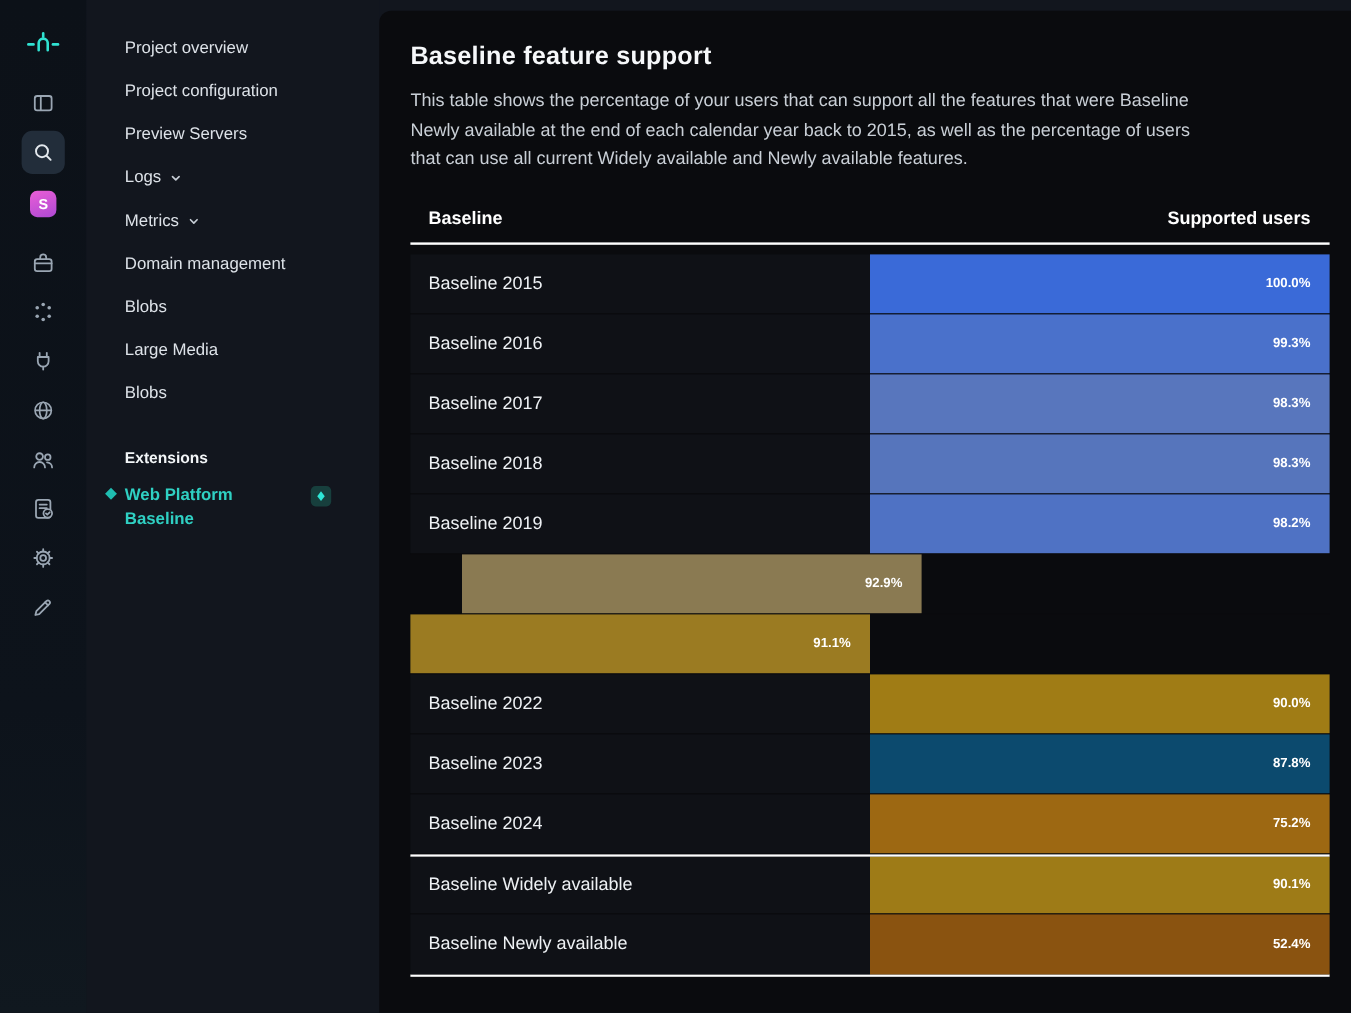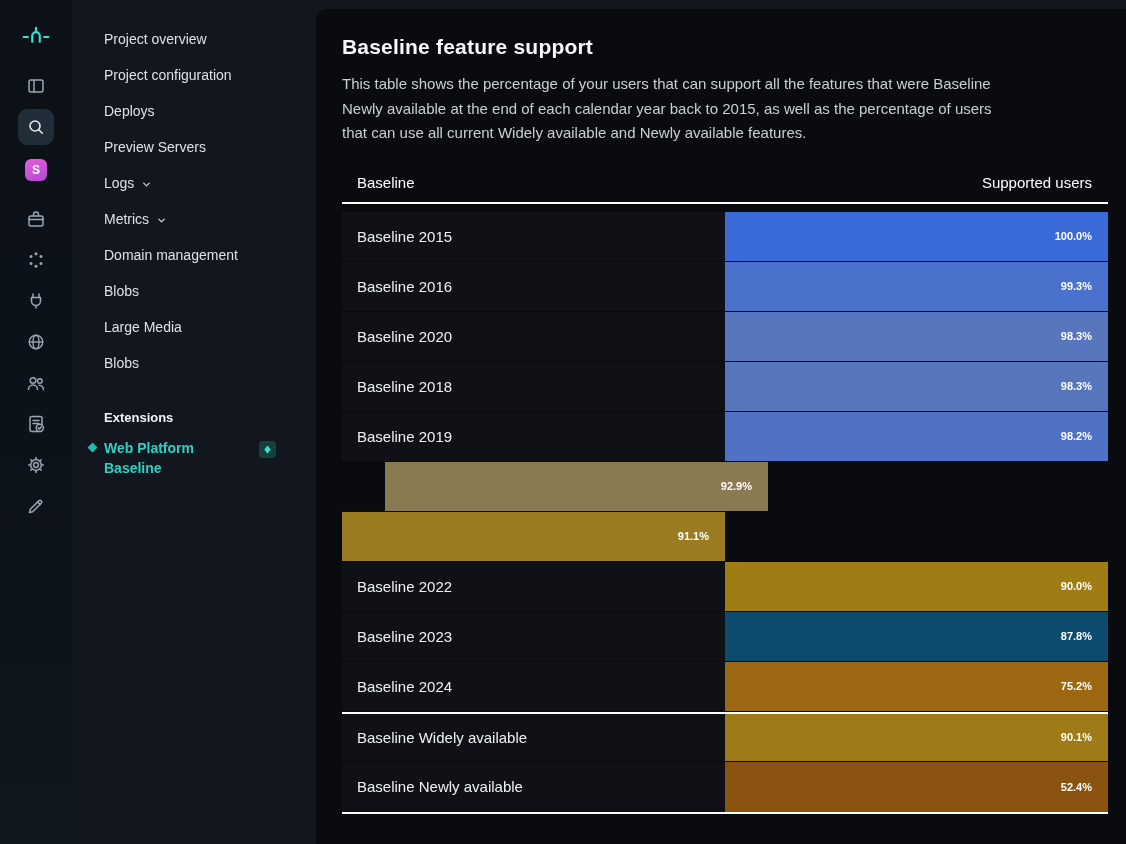--- a/index.html
+++ b/index.html
@@ -63,21 +63,21 @@
     background:#0a0b0e; border-top-left-radius:10px;
     padding:26px 18px 0 26px; overflow:hidden;
   }
   .page-title { font-size:21px; font-weight:700; color:#f6f8fa; letter-spacing:.2px; }
   .page-desc { margin-top:13px; font-size:15px; line-height:24.5px; color:#c9cfd6; max-width:672px; }
 
   .table { margin-top:28px; }
   .thead {
     display:flex; justify-content:space-between; align-items:flex-end;
     padding:0 16px 11px 15px; border-bottom:2px solid #ffffff;
-    color:#ffffff; font-size:15px; font-weight:400;
+    color:#ffffff; font-size:15px; font-weight:700;
   }
   .rows { margin-top:8px; border-bottom:2px solid #ffffff; }
   .trow { display:flex; height:50px; border-bottom:1px solid #0a0b0e; }
   .trow:last-child { border-bottom:none; }
   .trow.sep-top { border-top:2px solid #ffffff; }
   .cell-label {
     width:50%; background:#0f1116; display:flex; align-items:center;
     padding-left:15px; color:#eef1f4; font-size:15px;
   }
   .cell-bar {
@@ -189,24 +189,20 @@
   </aside>
 
   <nav class="sidebar">
     <ul class="nav-list" id="nav-list">
         <li class="nav-item">
     <span class="nav-label">Project overview</span>
 
   </li>
         <li class="nav-item">
     <span class="nav-label">Project configuration</span>
-
-  </li>
-        <li class="nav-item">
-    <span class="nav-label">Deploys</span>
 
   </li>
         <li class="nav-item">
     <span class="nav-label">Preview Servers</span>
 
   </li>
         <li class="nav-item">
     <span class="nav-label">Logs</span>
     <svg class="chev" width="11" height="11" viewBox="0 0 12 12" fill="none" stroke="#c6cdd5" stroke-width="1.5" stroke-linecap="round" stroke-linejoin="round">
       <path d="M3 4.5l3 3 3-3"></path>
@@ -265,21 +261,21 @@
       <span class="pct">100.0%</span>
     </div>
   </div>
           <div class="trow">
     <div class="cell-label">Baseline 2016</div>
     <div class="cell-bar" style="background: rgb(74, 113, 203);">
       <span class="pct">99.3%</span>
     </div>
   </div>
           <div class="trow">
-    <div class="cell-label">Baseline 2020</div>
+    <div class="cell-label">Baseline 2017</div>
     <div class="cell-bar" style="background: rgb(88, 118, 189);">
       <span class="pct">98.3%</span>
     </div>
   </div>
           <div class="trow">
     <div class="cell-label">Baseline 2018</div>
     <div class="cell-bar" style="background: rgb(86, 117, 188);">
       <span class="pct">98.3%</span>
     </div>
   </div>

